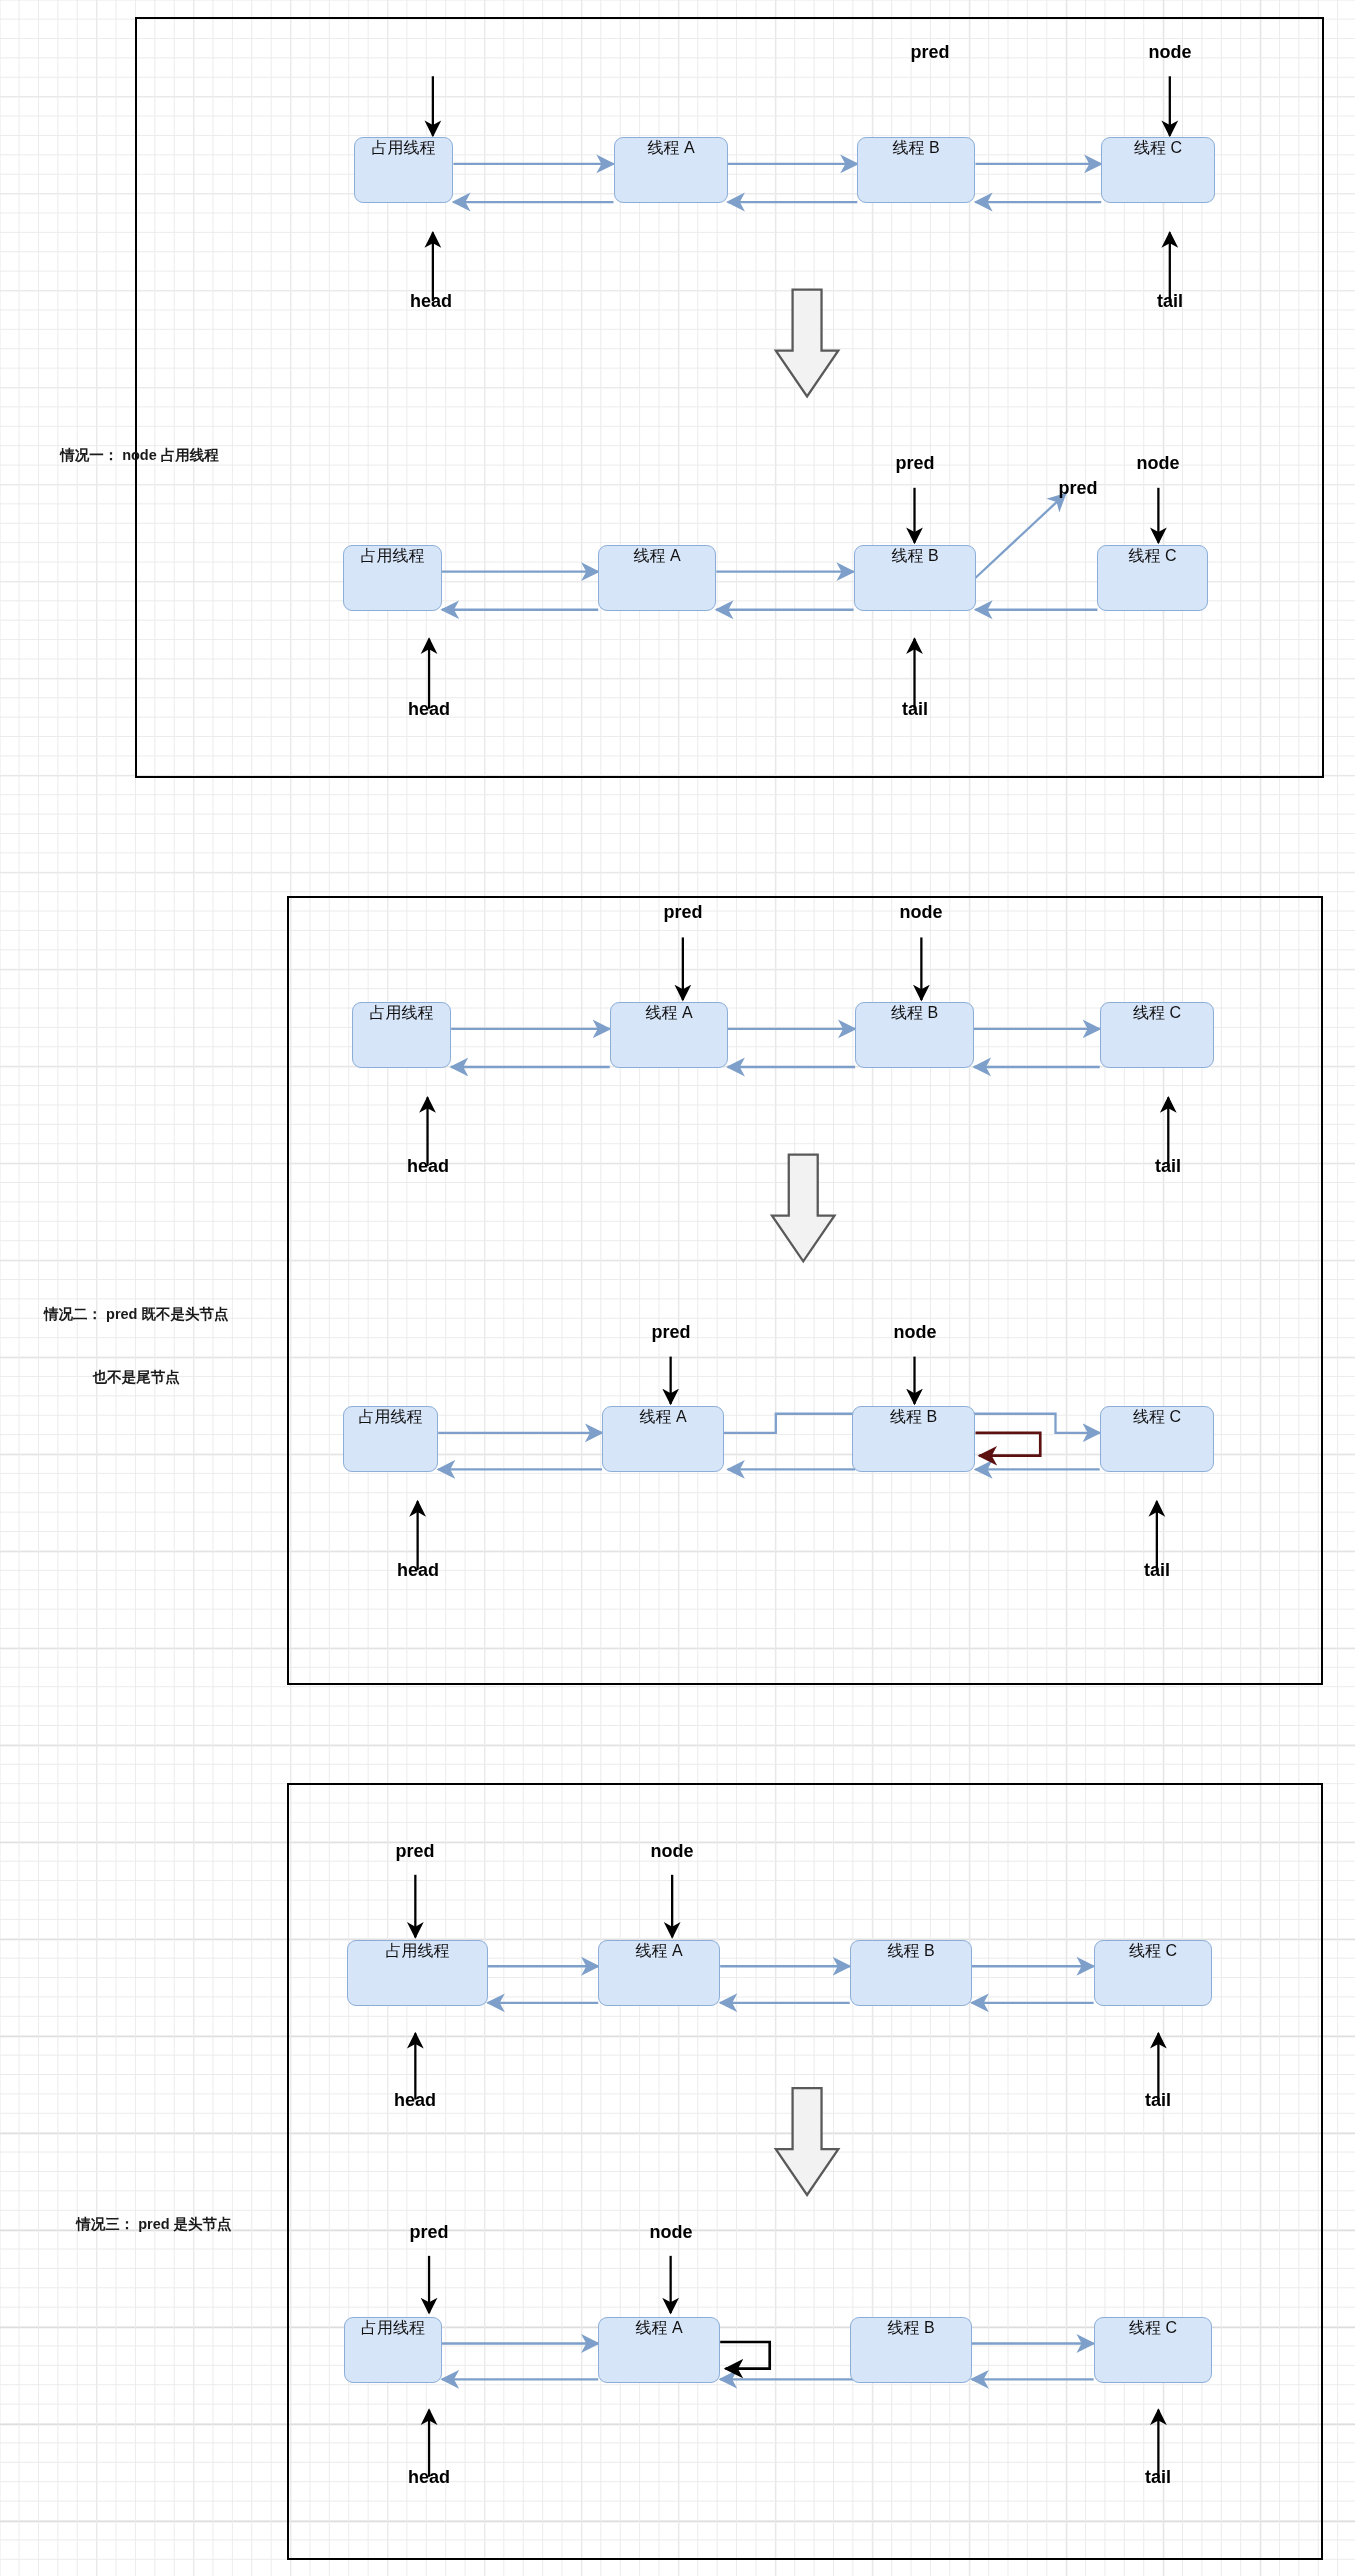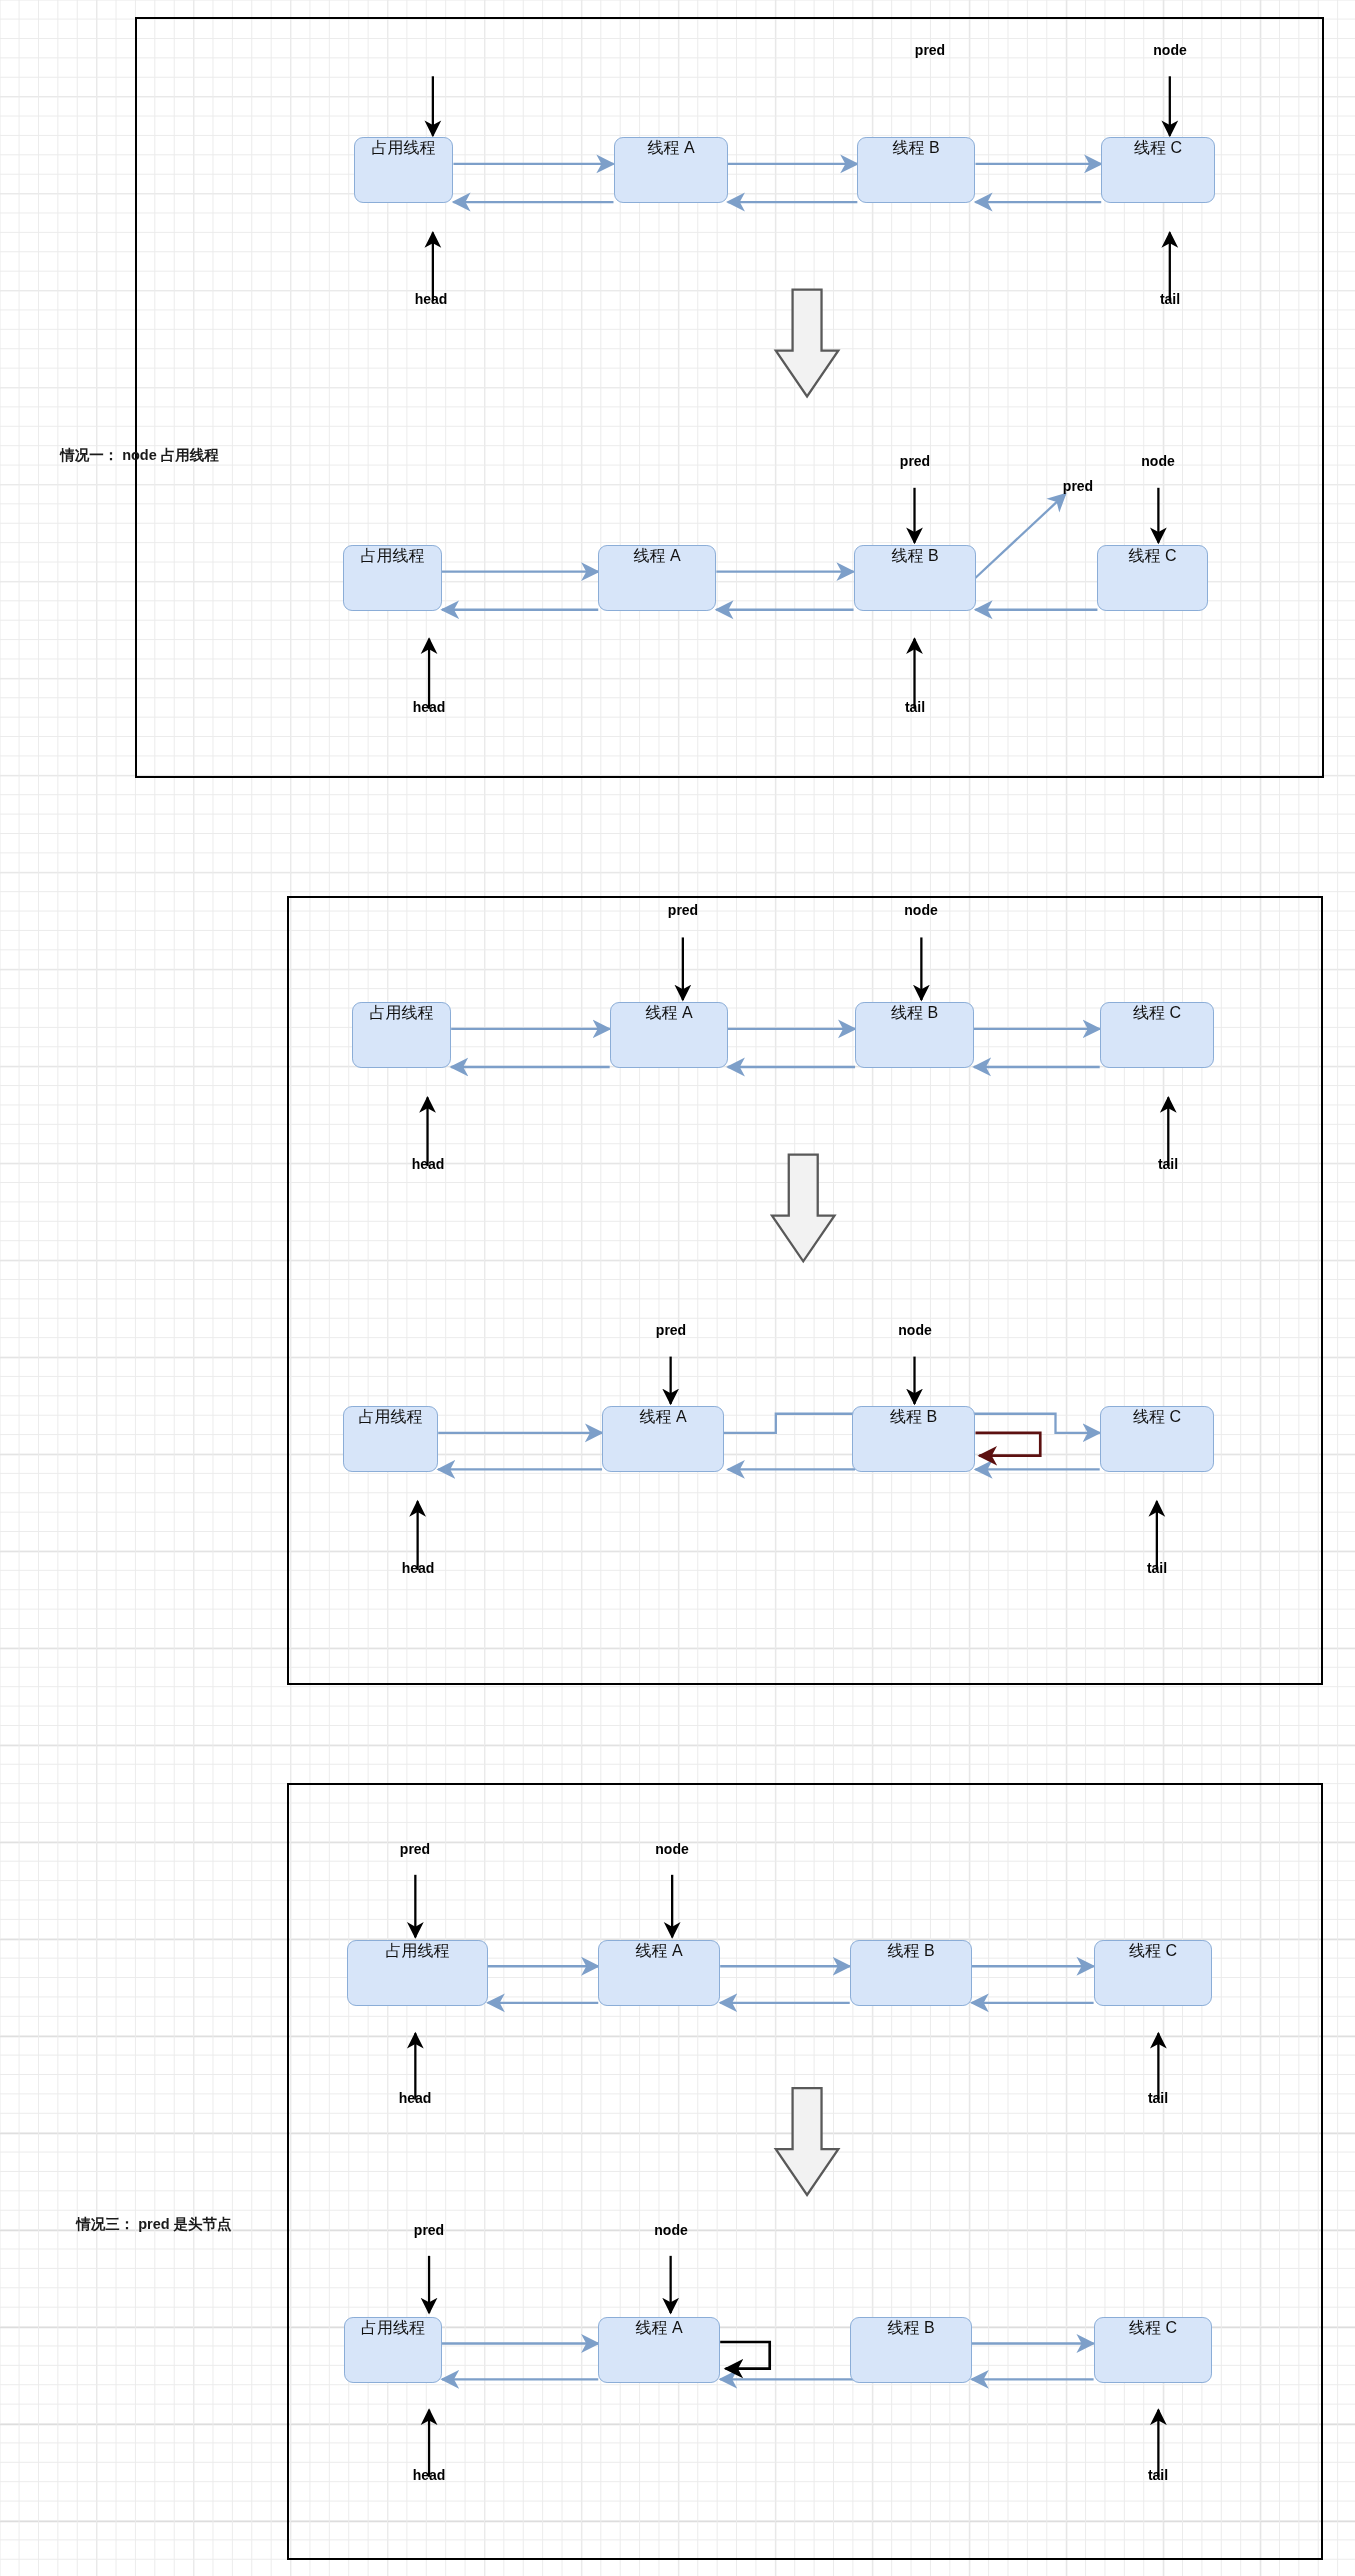--- a/index.html
+++ b/index.html
@@ -30,21 +30,21 @@
   }
   .case-label .sub{display:block;text-align:center;}
   .node{
     position:absolute;box-sizing:border-box;
     background:#d7e5f9;border:1.5px solid #8badd7;border-radius:9.1px;
     display:flex;align-items:flex-start;justify-content:center;
     font-size:16px;color:#111111;
     font-family:"Liberation Sans","DejaVu Sans",sans-serif;
   }
   .ptr-label{
-    position:absolute;font-size:14px;font-weight:bold;color:#000000;
+    position:absolute;font-size:18px;font-weight:bold;color:#000000;
     text-align:center;white-space:nowrap;transform:translateX(-50%);
   }
   svg.layer{position:absolute;left:0;top:0;width:1355px;height:2576px;overflow:visible;pointer-events:none;}
 </style>
 </head>
 <body>
 
 <div id="grid"></div>
 
 <div id="stage">
@@ -220,20 +220,24 @@
   </div>
 
   <div class="ptr-label" style="left:915px;top:453px;">pred</div>
   <div class="ptr-label" style="left:1158px;top:453px;">node</div>
   <div class="ptr-label" style="left:1078px;top:478px;">pred</div>
   <div class="ptr-label" style="left:429px;top:699px;">head</div>
   <div class="ptr-label" style="left:915px;top:699px;">tail</div>
 
   <div class="panel" style="left:287px;top:896px;width:1036px;height:789px;"></div>
 
+  <div class="case-label" style="left:44px;top:1262px;">
+    <span class="sub">情况二： pred 既不是头节点</span>
+    <span class="sub">也不是尾节点</span>
+  </div>
 
   <div class="node" style="left:352px;top:1002px;width:99px;height:66px;">
     <span>占用线程</span>
   </div>
   <div class="node" style="left:610px;top:1002px;width:118px;height:66px;">
     <span>线程 A</span>
   </div>
   <div class="node" style="left:855px;top:1002px;width:119px;height:66px;">
     <span>线程 B</span>
   </div>

